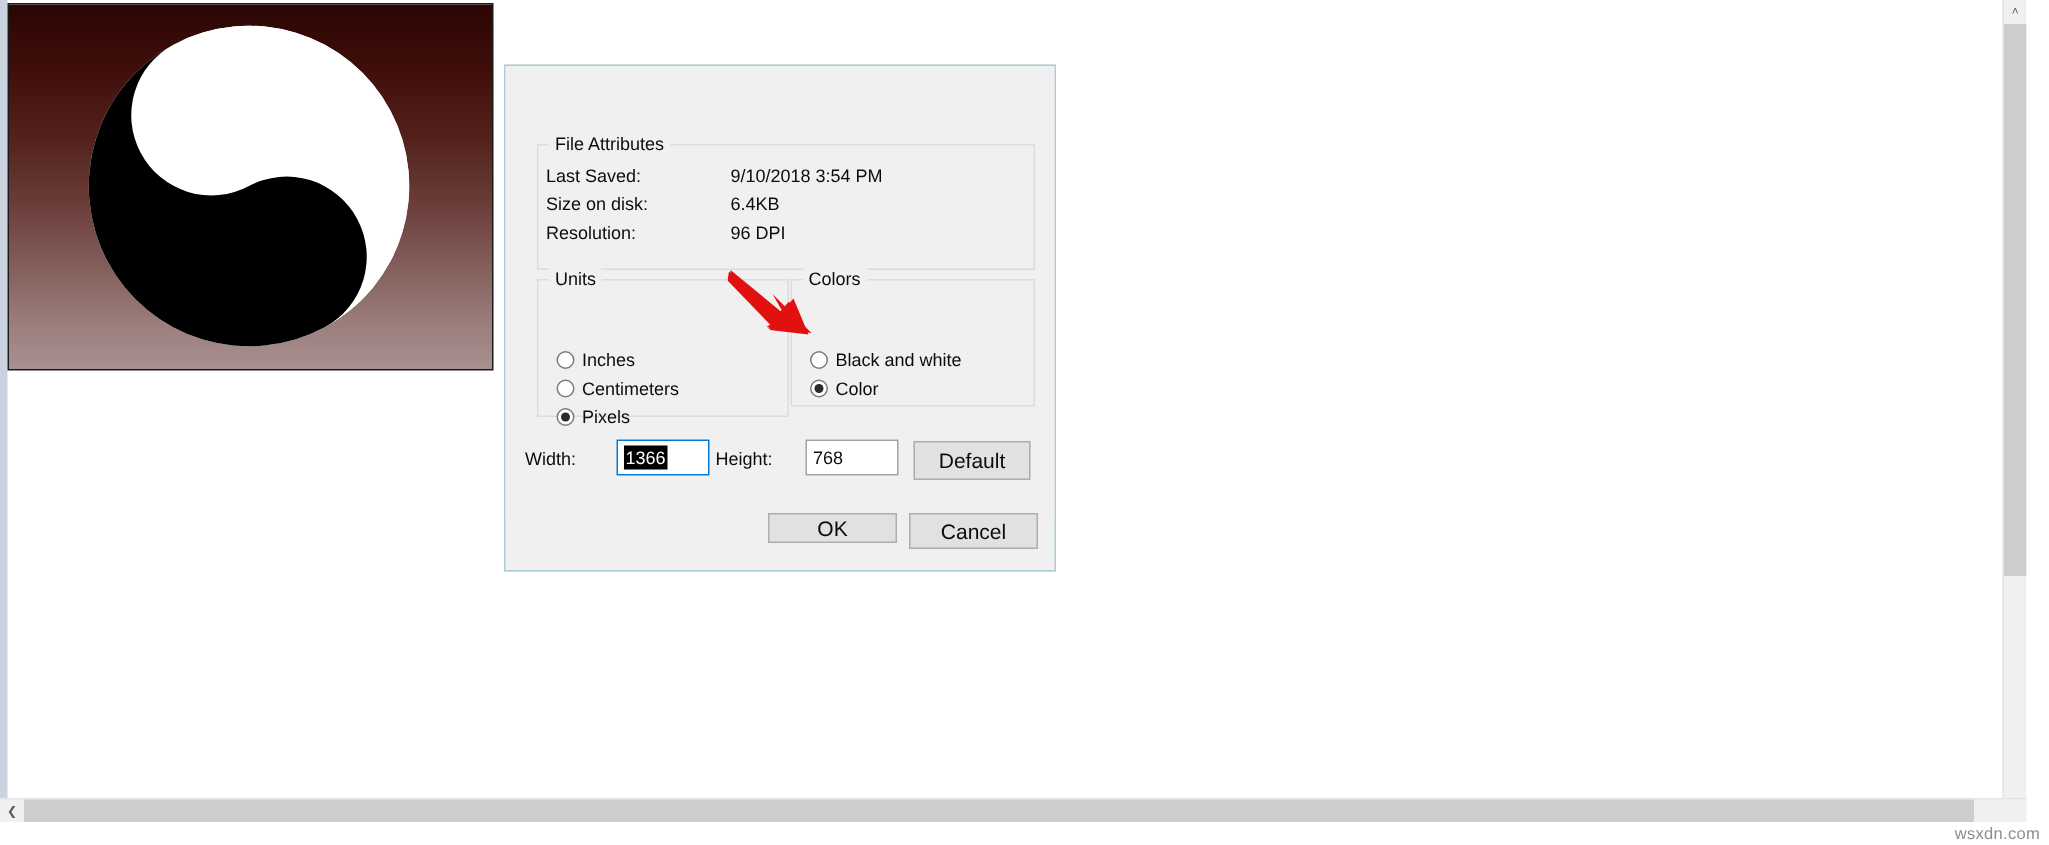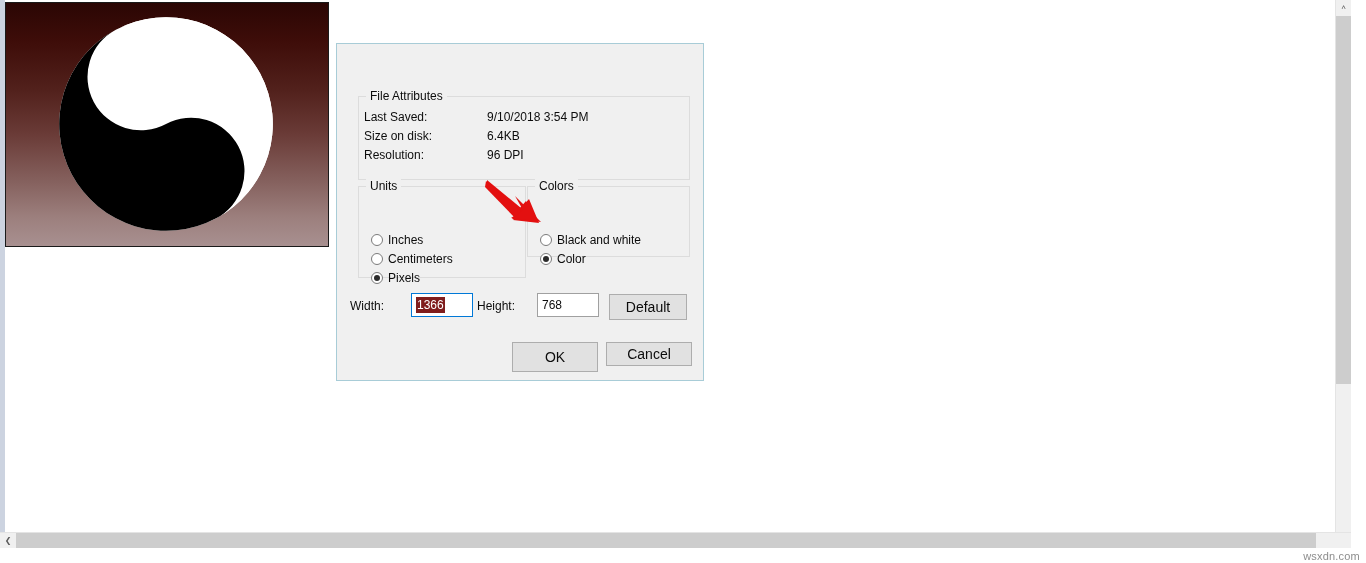--- a/index.html
+++ b/index.html
@@ -103,21 +103,21 @@
   
   .group{
     position:absolute;border:1px solid #dcdcdc;box-sizing:border-box;
   }
   .group > .legend{
     position:absolute;left:7px;top:-8px;padding:0 4px;
     background:#f0f0f0;font-size:12px;color:#0c0c0c;white-space:nowrap;
   }
   #grp-file{left:21px;top:52px;width:332px;height:84px;}
   #grp-units{left:21px;top:142px;width:168px;height:92px;}
-  #grp-colors{left:190px;top:142px;width:163px;height:71px;}
+  #grp-colors{left:190px;top:142px;width:163px;height:85px;}
 
   .attr-row{position:absolute;font-size:12px;color:#0c0c0c;white-space:nowrap;}
   .attr-label{left:5px;}
   .attr-value{left:128px;}
 
   
   .radio-row{
     position:absolute;display:flex;align-items:center;white-space:nowrap;margin-top:24px;
   }
   .radio-dot{
@@ -133,21 +133,21 @@
 
   
   .fld-label{position:absolute;font-size:12px;color:#0c0c0c;}
   .textbox{
     position:absolute;height:24px;box-sizing:border-box;
     background:#ffffff;border:1px solid #a0a0a0;
     font-size:12px;color:#0c0c0c;
     display:flex;align-items:center;padding-left:4px;
   }
   .textbox.focused{border:1px solid #0078d7;}
-  .sel-text{background:#7f1d1d;color:#ffffff;padding:1px 1px 1px 1px;}
+  .sel-text{background:#000000;color:#ffffff;padding:1px 1px 1px 1px;}
 
   .button{
     position:absolute;box-sizing:border-box;
     background:#e1e1e1;border:1px solid #adadad;
     font-size:14px;color:#0c0c0c;
     display:flex;align-items:center;justify-content:center;
   }
 
   
   #red-arrow{
@@ -238,21 +238,21 @@
       <span class="sel-text">1366</span>
     </div>
 
     <div class="fld-label" style="left:140px;top:255px;">Height:</div>
     <div class="textbox" style="left:200px;top:249px;width:62px;">
       <span>768</span>
     </div>
 
     <div class="button" style="left:272px;top:250px;width:78px;height:26px;">Default</div>
 
-    <div class="button" style="left:175px;top:298px;width:86px;height:30px;">OK</div>
+    <div class="button" style="left:175px;top:298px;width:86px;height:20px;">OK</div>
     <div class="button" style="left:269px;top:298px;width:86px;height:24px;">Cancel</div>
 
   </div>
 </div>
 
 <div id="red-arrow">
   <svg width="66" height="52" viewBox="0 0 66 52">
     <g>
       <path d="M3 4 L34 31 L41 23 L50 44 L27 41 L34 33 L3 6 Z" fill="#e31010"></path>
       <path d="M2 2 L36 30 L44 21 L54 45 L28 42 L36 34 L2 6 Z" fill="#e31010"></path>

